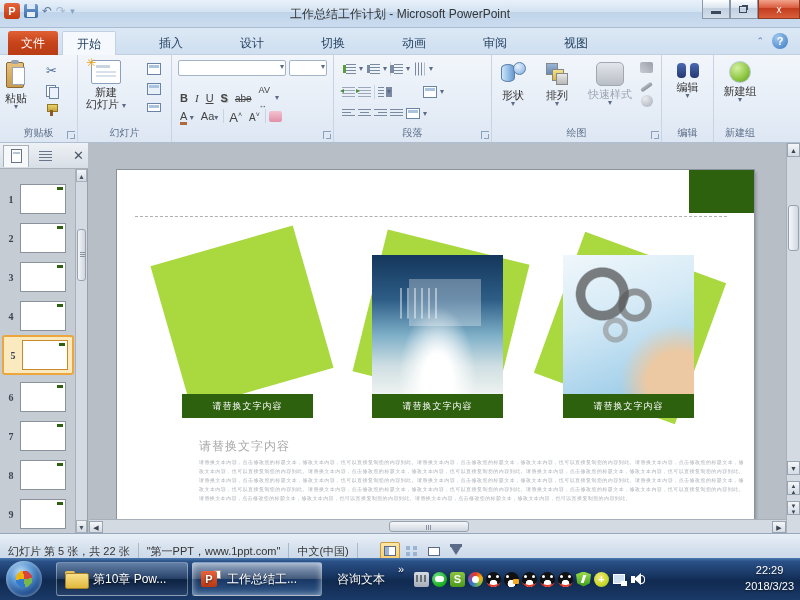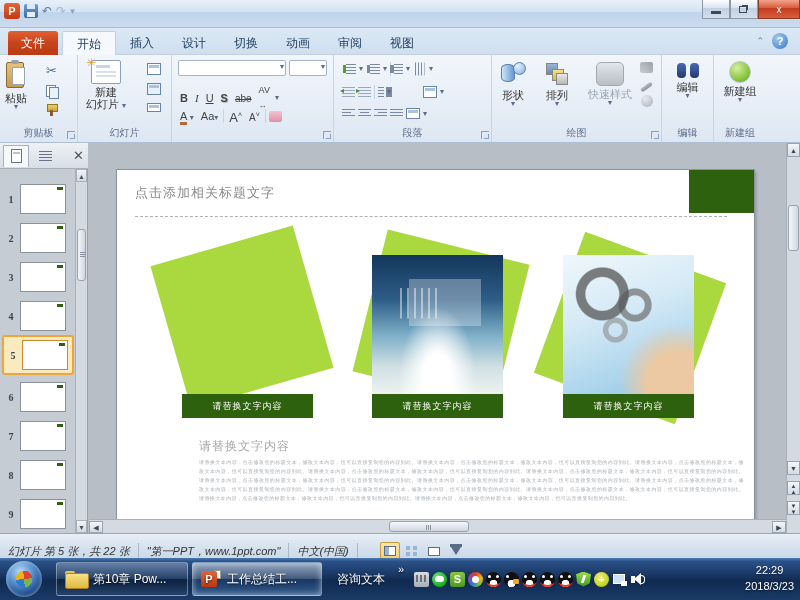--- a/index.html
+++ b/index.html
@@ -24,21 +24,21 @@
     font-size:10px; color:#3a4a5c; background:linear-gradient(#fdfeff,#d9e3ee 45%,#c2d0e0 46%,#d4dfec); }
   .wbtn.close { width:42px; background:linear-gradient(#f2a38c,#d9593a 45%,#c23c1d 46%,#d95f3c); color:#fff; border-color:#8c3a22; border-top-right-radius:0; }
   .wbtn .box { width:8px; height:7px; border:1px solid #3a4a5c; box-shadow:2px -2px 0 -1px #3a4a5c; margin-left:-2px; }
   .wbtn .minus { width:10px; height:3px; background:#3a4a5c; margin-top:6px; }
 
   
   .tabrow { position:absolute; left:0; top:28px; width:800px; height:27px;
     background:linear-gradient(#dcE8f5,#cfdff0); border-bottom:1px solid #c2d1e2; }
   .tab-file { position:absolute; left:8px; top:3px; width:50px; height:24px; border-radius:3px 3px 0 0;
     background:linear-gradient(#e06033,#c7431a 50%,#b83c14); color:#fff; font-size:12px; text-align:center; line-height:24px; }
-  .tabs { position:absolute; left:62px; top:3px; display:flex; height:24px; }
+  .tabs { position:absolute; left:62px; top:3px; display:flex; height:24px;gap:29px; }
   .tab { padding:0 14px; font-size:12px; color:#1e3c5c; line-height:24px; }
   .tab.sel { background:#f5f9fd; border:1px solid #c2d1e2; border-bottom:none; border-radius:2px 2px 0 0; }
   .ribbon-min { position:absolute; right:36px; top:8px; font-size:9px; color:#5f7ca3; }
   .helpbtn { position:absolute; right:12px; top:5px; width:16px; height:16px; border-radius:50%;
     background:radial-gradient(circle at 35% 30%,#9fc8f0,#3a78c2); color:#fff; font-size:11px; font-weight:bold; text-align:center; line-height:16px; }
 
   
   .ribbon { position:absolute; left:0; top:55px; width:800px; height:88px;
     background:linear-gradient(#f2f6fb 0%,#e7eef7 55%,#dde7f3 100%); border-bottom:1px solid #aebfd4; }
   .rgroup { position:absolute; top:0; height:87px; border-right:1px solid #c8d4e4; }
@@ -186,21 +186,21 @@
   .vs-btn { position:absolute; left:0; width:13px; height:14px; background:linear-gradient(#f4f6f9,#d4dbe4); border:1px solid #9aa4b0; font-size:7px; color:#3a4452; text-align:center; line-height:13px; }
   .vs-thumb { position:absolute; left:1px; top:62px; width:11px; height:46px; border-radius:3px; background:linear-gradient(90deg,#f6f8fa,#d0d7e0); border:1px solid #98a2ae; }
   .hscroll { position:absolute; left:89px; right:14px; bottom:0; height:14px; background:#d4dae2; border-top:1px solid #a8b0ba; }
   .hs-btn { position:absolute; top:1px; width:14px; height:12px; background:linear-gradient(#f4f6f9,#d4dbe4); border:1px solid #9aa4b0; font-size:7px; color:#3a4452; text-align:center; line-height:11px; }
   .hs-thumb { position:absolute; left:300px; top:1px; width:80px; height:11px; border-radius:3px; background:linear-gradient(#f6f8fa,#d0d7e0); border:1px solid #98a2ae; }
   .hgrip { position:absolute; left:36px; top:3px; width:1px; height:5px; background:#8a94a0; box-shadow:2px 0 0 #8a94a0, 4px 0 0 #8a94a0; }
 
   
   .statusbar { position:absolute; left:0; top:533px; width:800px; height:35px;
     background:linear-gradient(#e8eff7,#d2deec 50%,#c6d4e6); border-top:1px solid #98a8bc;
-    display:flex; align-items:center; font-size:11px; color:#333;font-style:italic; }
+    display:flex; align-items:center; font-size:11px; color:#333; }
   .sb-sep { width:1px; height:16px; background:#aab8c8; margin:0 8px; }
   .sb-item { white-space:nowrap; }
   .viewbtns { display:flex; align-items:center; gap:2px; margin-left:14px; }
   .vb { width:20px; height:18px; display:flex; align-items:center; justify-content:center; }
   .vb.sel { background:linear-gradient(#fce6a8,#f8cf70); border:1px solid #c89a3c; border-radius:2px; }
   .ic-normal { width:12px; height:10px; border:1px solid #5a6a87; background:#fff; position:relative; }
   .ic-normal:before { content:""; position:absolute; left:0; top:0; bottom:0; width:4px; background:#9ab4d4; }
   .ic-sorter { width:11px; height:10px; background:
      linear-gradient(#9ab4d4,#9ab4d4) 0 0/4px 4px no-repeat, linear-gradient(#9ab4d4,#9ab4d4) 7px 0/4px 4px no-repeat,
      linear-gradient(#9ab4d4,#9ab4d4) 0 6px/4px 4px no-repeat, linear-gradient(#9ab4d4,#9ab4d4) 7px 6px/4px 4px no-repeat; }
@@ -269,20 +269,21 @@
 <div class="win">
 
   <div class="titlebar">
     <div class="qat">
       <span class="ppt-logo">P</span>
       <span class="floppy"></span>
       <span class="qat-glyph">↶</span>
       <span class="qat-glyph" style="color:#a8b8cc">↷</span>
       <span class="qat-sep">▾</span>
     </div>
+    <div class="title-text">工作总结工作计划 - Microsoft PowerPoint</div>
     <div class="winbtns">
       <div class="wbtn">
           <span class="minus"></span>
         </div>
       <div class="wbtn">
           <span class="box"></span>
         </div>
       <div class="wbtn close">x</div>
     </div>
   </div>
@@ -507,21 +508,20 @@
         <span class="sarrow" style="top:0">▲</span>
         <span class="pthumb" style="top:60px;height:52px">
             <span class="grip" style="top:22px"></span>
           </span>
         <span class="sarrow" style="bottom:0">▼</span>
       </div>
     </div>
 
     <div class="editor">
       <div class="slide">
-        <div class="s-title">点击添加相关标题文字</div>
         <div class="s-rule"></div>
         <div class="s-corner"></div>
 
         <div class="card card1">
           <span class="gsq"></span>
           <span class="cimg"></span>
           <span class="ccap">请替换文字内容</span>
         </div>
         <div class="card card2">
           <span class="gsq"></span>

